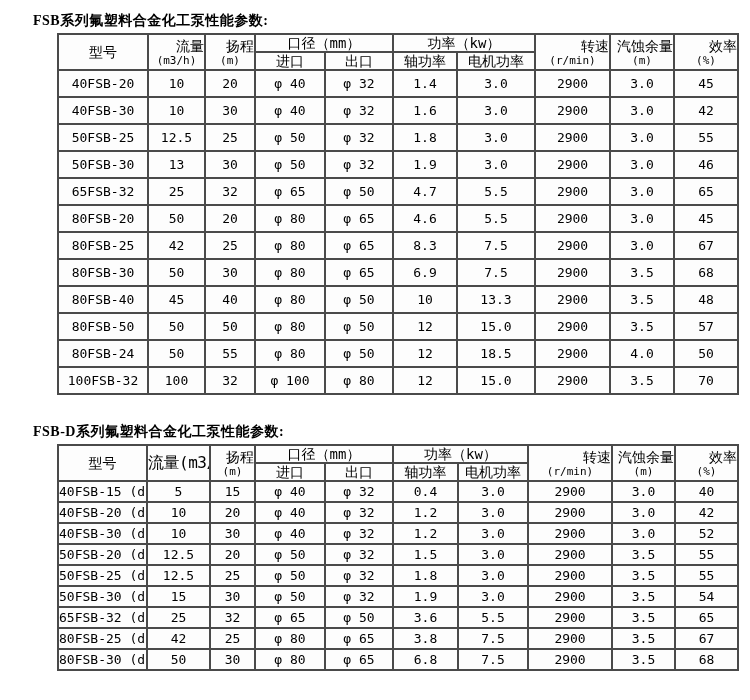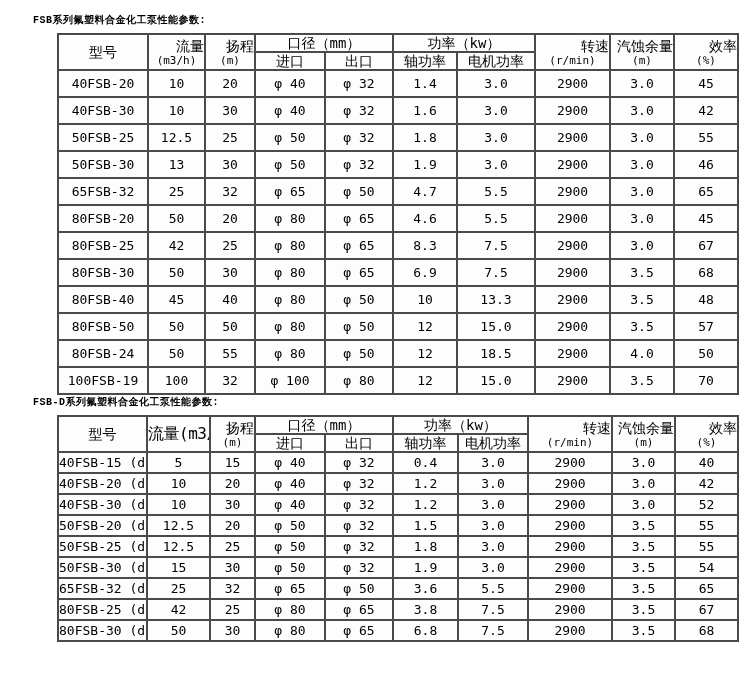--- a/index.html
+++ b/index.html
@@ -11,23 +11,23 @@
     width: 750px;
     height: 700px;
     overflow: hidden;
     font-family: "DejaVu Sans Mono", monospace;
     color: #000000;
   }
   .page {
     padding: 13px 0 0 33px;
   }
   .tbl-title {
-    font-family: Liberation Mono, monospace;
+    font-family: Liberation Serif, serif;
     font-weight: bold;
-    font-size: 10px;
+    font-size: 14px;
     line-height: 16px;
     margin: 0 0 4px 0;
     letter-spacing: 0.5px;
     color: #000000;
   }
   table.spec {
     border-collapse: collapse;
     table-layout: fixed;
     width: 680px;
     background: #fdfdfd;
@@ -58,21 +58,21 @@
     line-height: 16px;
     text-align: right;
   }
   
   table.t1 thead th { height: 15px; }
   table.t1 tbody td { height: 25px; font-size: 13px; }
   
   table.t2 thead th { height: 15px; }
   table.t2 tbody td { height: 19px; font-size: 13px; }
   table.t2 th.flow-one-line { font-size: 16px; letter-spacing: -0.5px; }
-  .gap-title { }
+  .gap-title { margin-top: 29px; }
 </style>
 </head>
 <body>
 
 <div class="page">
 
   <h3 class="tbl-title">FSB系列氟塑料合金化工泵性能参数:</h3>
 
   <table class="spec t1">
     <colgroup>
@@ -247,21 +247,21 @@
           <td>55</td>
           <td>φ 80</td>
           <td>φ 50</td>
           <td>12</td>
           <td>18.5</td>
           <td>2900</td>
           <td>4.0</td>
           <td>50</td>
         </tr>
         <tr>
-          <td>100FSB-19</td>
+          <td>100FSB-32</td>
           <td>100</td>
           <td>32</td>
           <td>φ 100</td>
           <td>φ 80</td>
           <td>12</td>
           <td>15.0</td>
           <td>2900</td>
           <td>3.5</td>
           <td>70</td>
         </tr>

